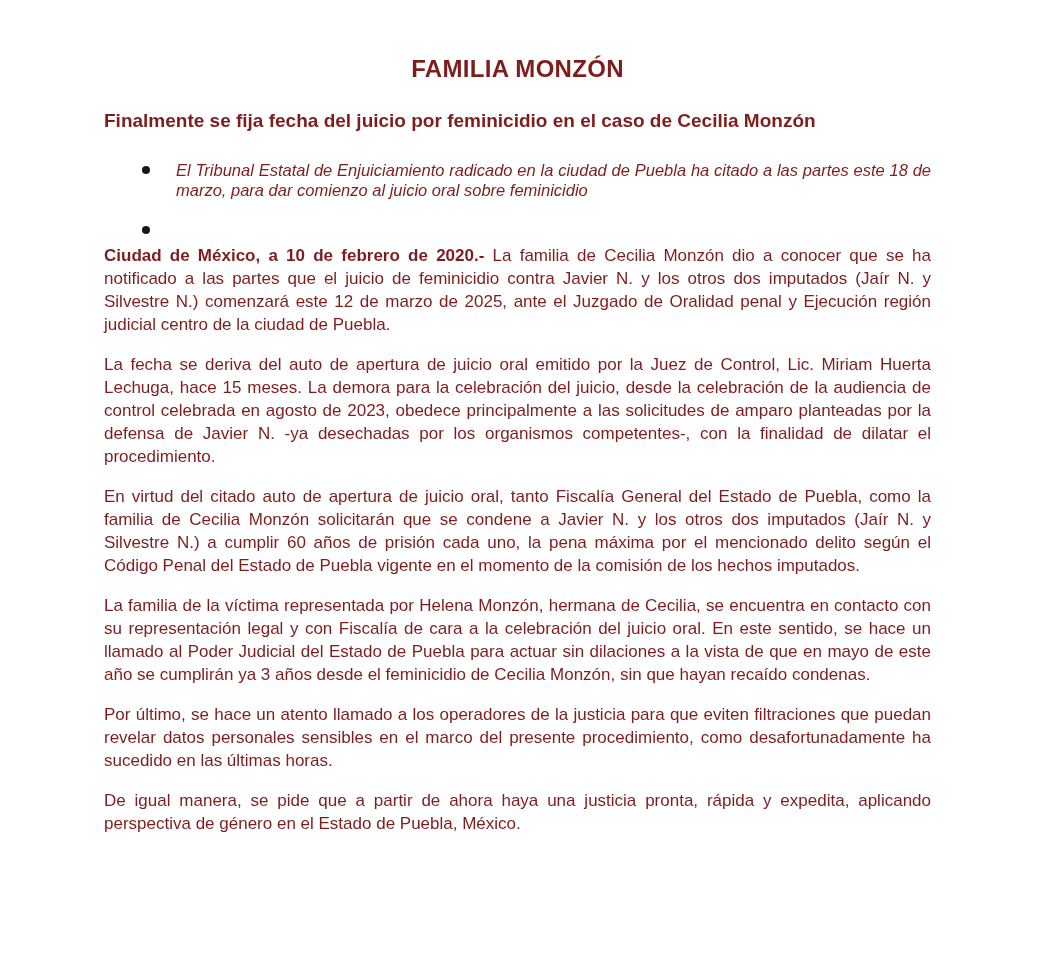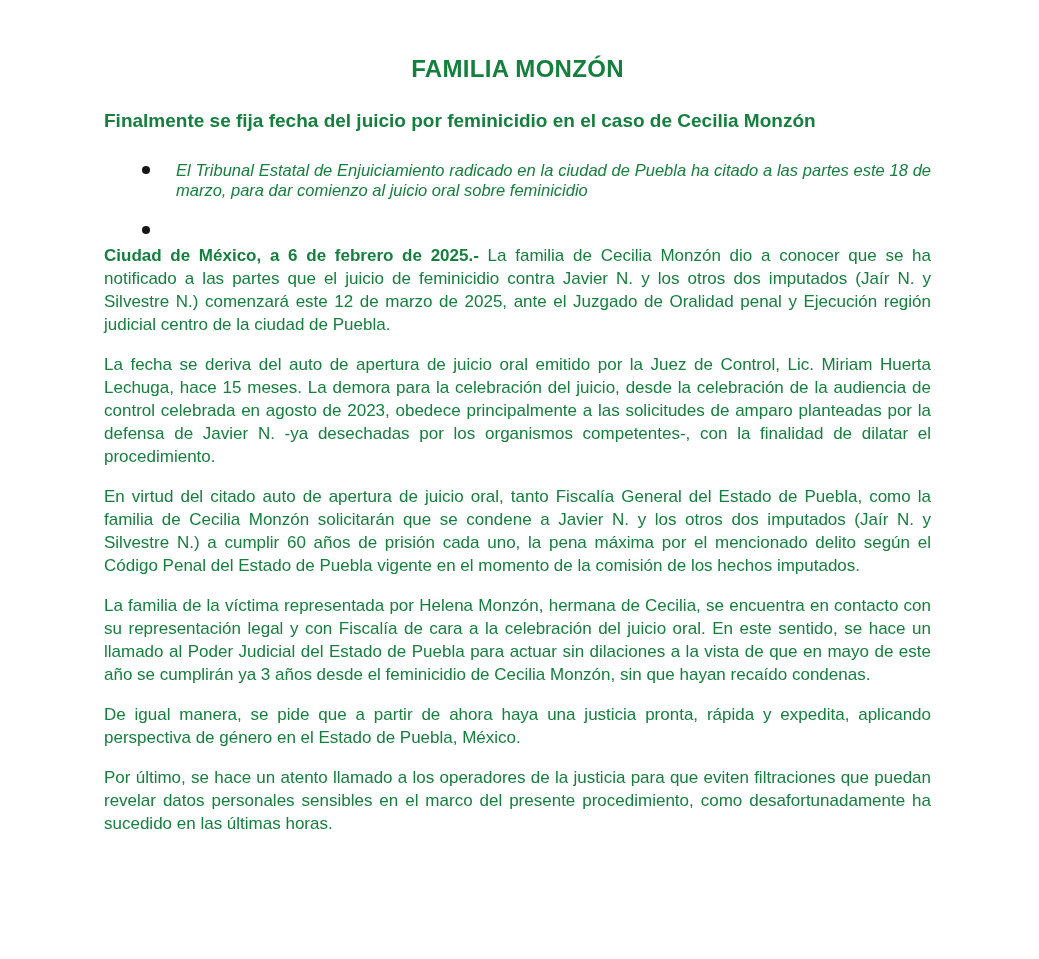--- a/index.html
+++ b/index.html
@@ -7,21 +7,21 @@
     padding: 0;
     background: #ffffff;
   }
   .page {
     position: relative;
     width: 1039px;
     height: 959px;
     box-sizing: border-box;
     padding: 56px 108px 0 104px;
     background: #ffffff;
-    color: #15803d;
+    color: #7f1d1d;
     font-family: "Liberation Sans", sans-serif;
     overflow: hidden;
   }
   .doc-title {
     margin: 0;
     font-size: 24px;
     line-height: 26px;
     font-weight: bold;
     text-align: center;
     letter-spacing: 0.3px;
@@ -87,39 +87,39 @@
       <span>El Tribunal Estatal de Enjuiciamiento radicado en la ciudad de Puebla ha citado a las partes este 18 de marzo, para dar comienzo al juicio oral sobre feminicidio</span>
     </li>
     <li class="bullet-item">
       <span class="bullet-dot"></span>
     </li>
   </ul>
 
   <div class="body-copy">
 
     <p class="body-para">
-      <strong class="para-lead">Ciudad de México, a 6 de febrero de 2025.-</strong>
+      <strong class="para-lead">Ciudad de México, a 10 de febrero de 2020.-</strong>
       <span>La familia de Cecilia Monzón dio a conocer que se ha notificado a las partes que el juicio de feminicidio contra Javier N. y los otros dos imputados (Jaír N. y Silvestre N.) comenzará este 12 de marzo de 2025, ante el Juzgado de Oralidad penal y Ejecución región judicial centro de la ciudad de Puebla.</span>
     </p>
 
     <p class="body-para">
       <span>La fecha se deriva del auto de apertura de juicio oral emitido por la Juez de Control, Lic. Miriam Huerta Lechuga, hace 15 meses. La demora para la celebración del juicio, desde la celebración de la audiencia de control celebrada en agosto de 2023, obedece principalmente a las solicitudes de amparo planteadas por la defensa de Javier N. -ya desechadas por los organismos competentes-, con la finalidad de dilatar el procedimiento.</span>
     </p>
 
     <p class="body-para">
       <span>En virtud del citado auto de apertura de juicio oral, tanto Fiscalía General del Estado de Puebla, como la familia de Cecilia Monzón solicitarán que se condene a Javier N. y los otros dos imputados (Jaír N. y Silvestre N.) a cumplir 60 años de prisión cada uno, la pena máxima por el mencionado delito según el Código Penal del Estado de Puebla vigente en el momento de la comisión de los hechos imputados.</span>
     </p>
 
     <p class="body-para">
       <span>La familia de la víctima representada por Helena Monzón, hermana de Cecilia, se encuentra en contacto con su representación legal y con Fiscalía de cara a la celebración del juicio oral. En este sentido, se hace un llamado al Poder Judicial del Estado de Puebla para actuar sin dilaciones a la vista de que en mayo de este año se cumplirán ya 3 años desde el feminicidio de Cecilia Monzón, sin que hayan recaído condenas.</span>
     </p>
 
     <p class="body-para">
-      <span>De igual manera, se pide que a partir de ahora haya una justicia pronta, rápida y expedita, aplicando perspectiva de género en el Estado de Puebla, México.</span>
+      <span>Por último, se hace un atento llamado a los operadores de la justicia para que eviten filtraciones que puedan revelar datos personales sensibles en el marco del presente procedimiento, como desafortunadamente ha sucedido en las últimas horas.</span>
     </p>
 
     <p class="body-para">
-      <span>Por último, se hace un atento llamado a los operadores de la justicia para que eviten filtraciones que puedan revelar datos personales sensibles en el marco del presente procedimiento, como desafortunadamente ha sucedido en las últimas horas.</span>
+      <span>De igual manera, se pide que a partir de ahora haya una justicia pronta, rápida y expedita, aplicando perspectiva de género en el Estado de Puebla, México.</span>
     </p>
 
   </div>
 
 </div>
 
 </body></html>

